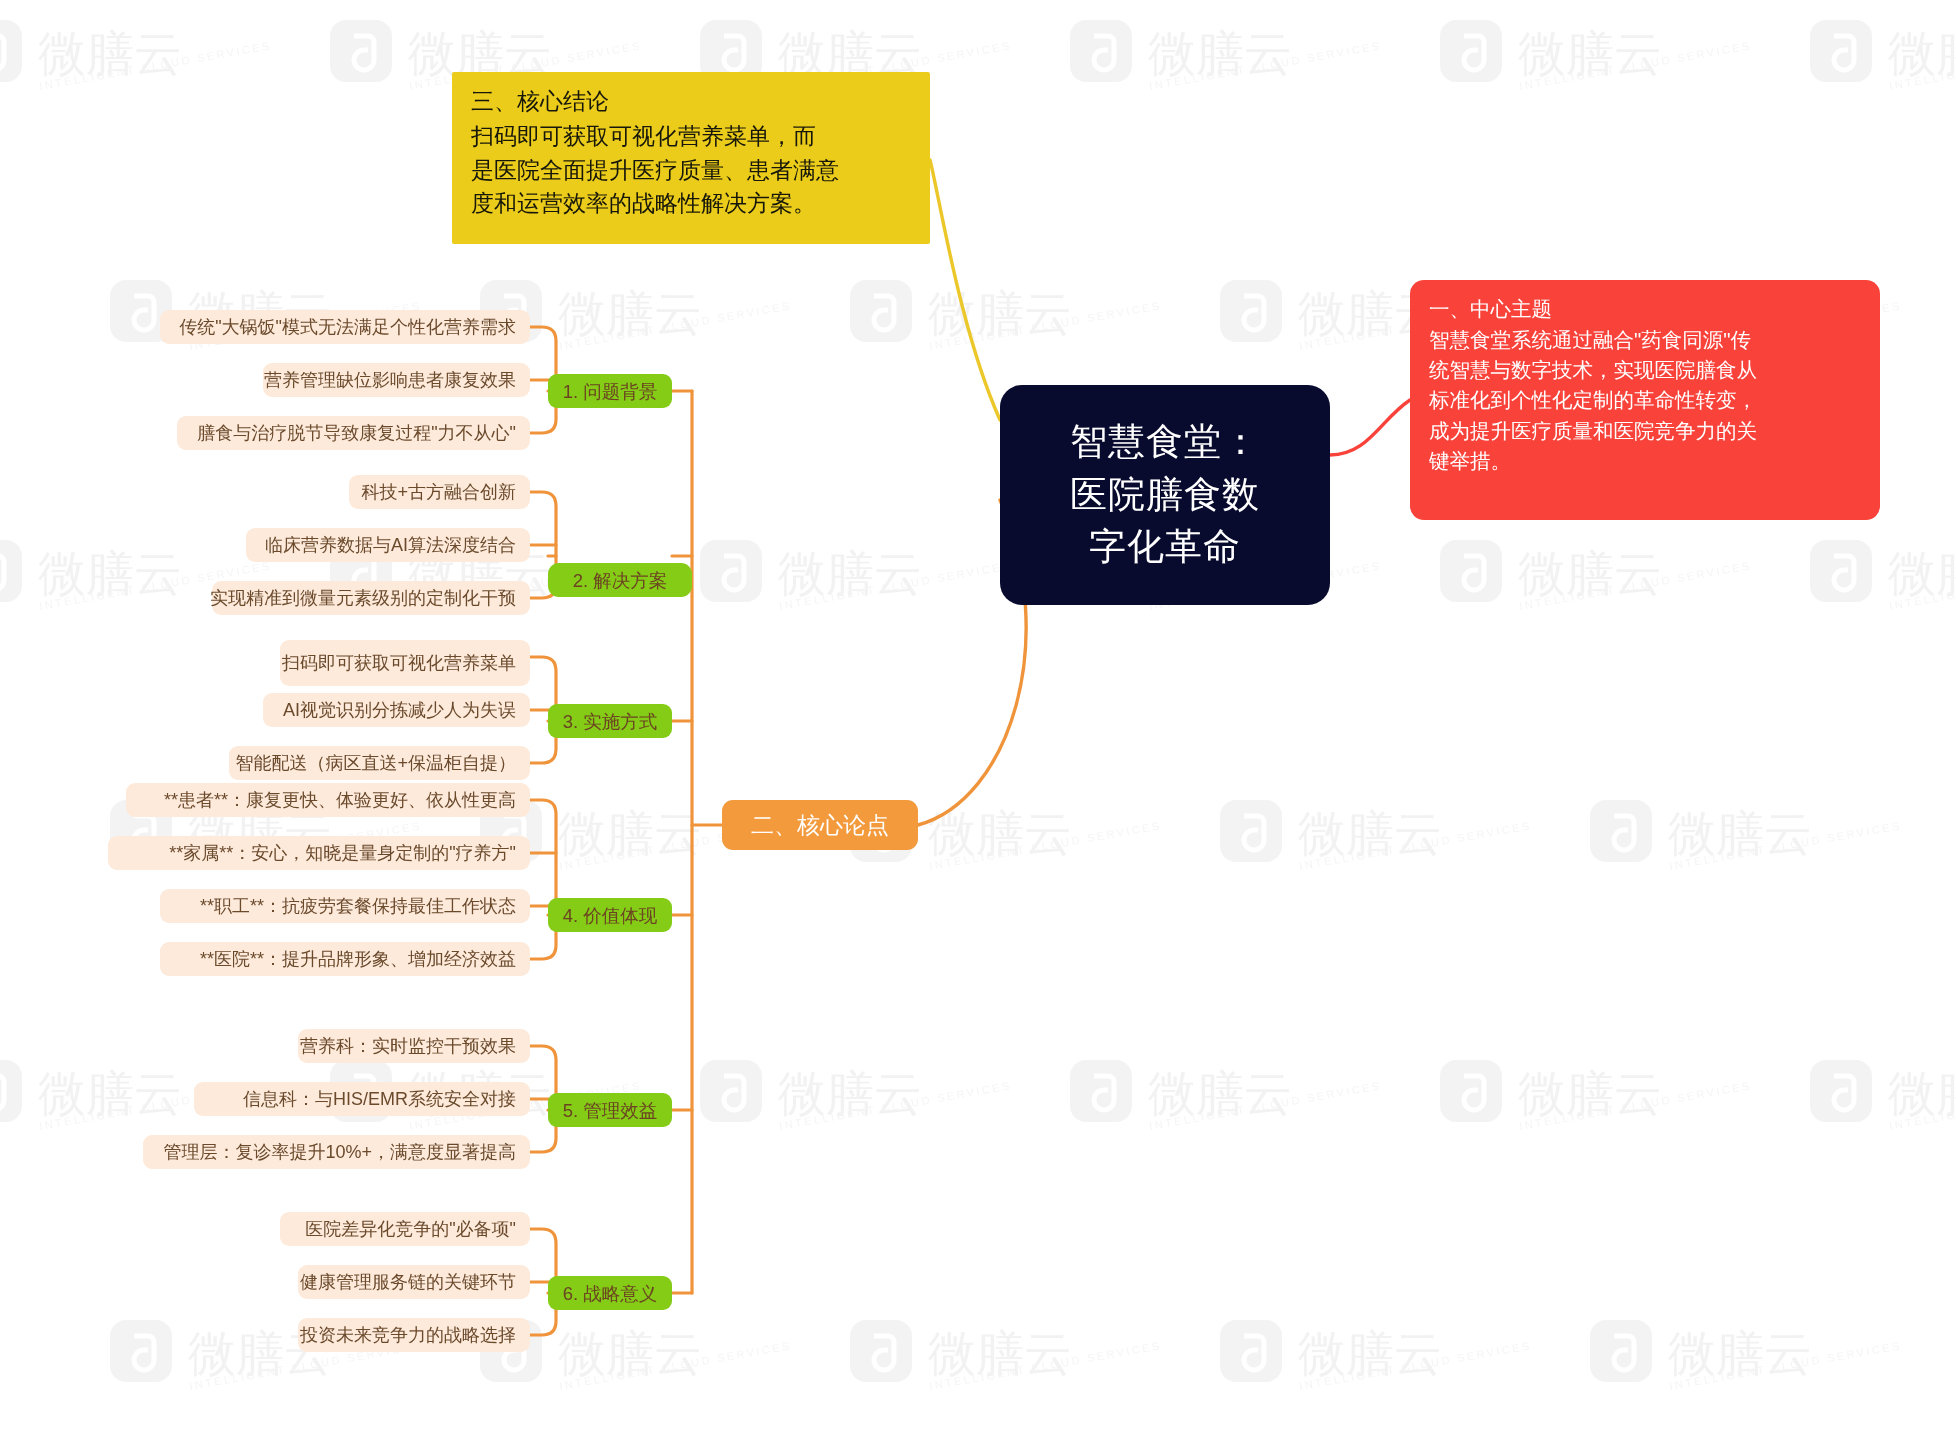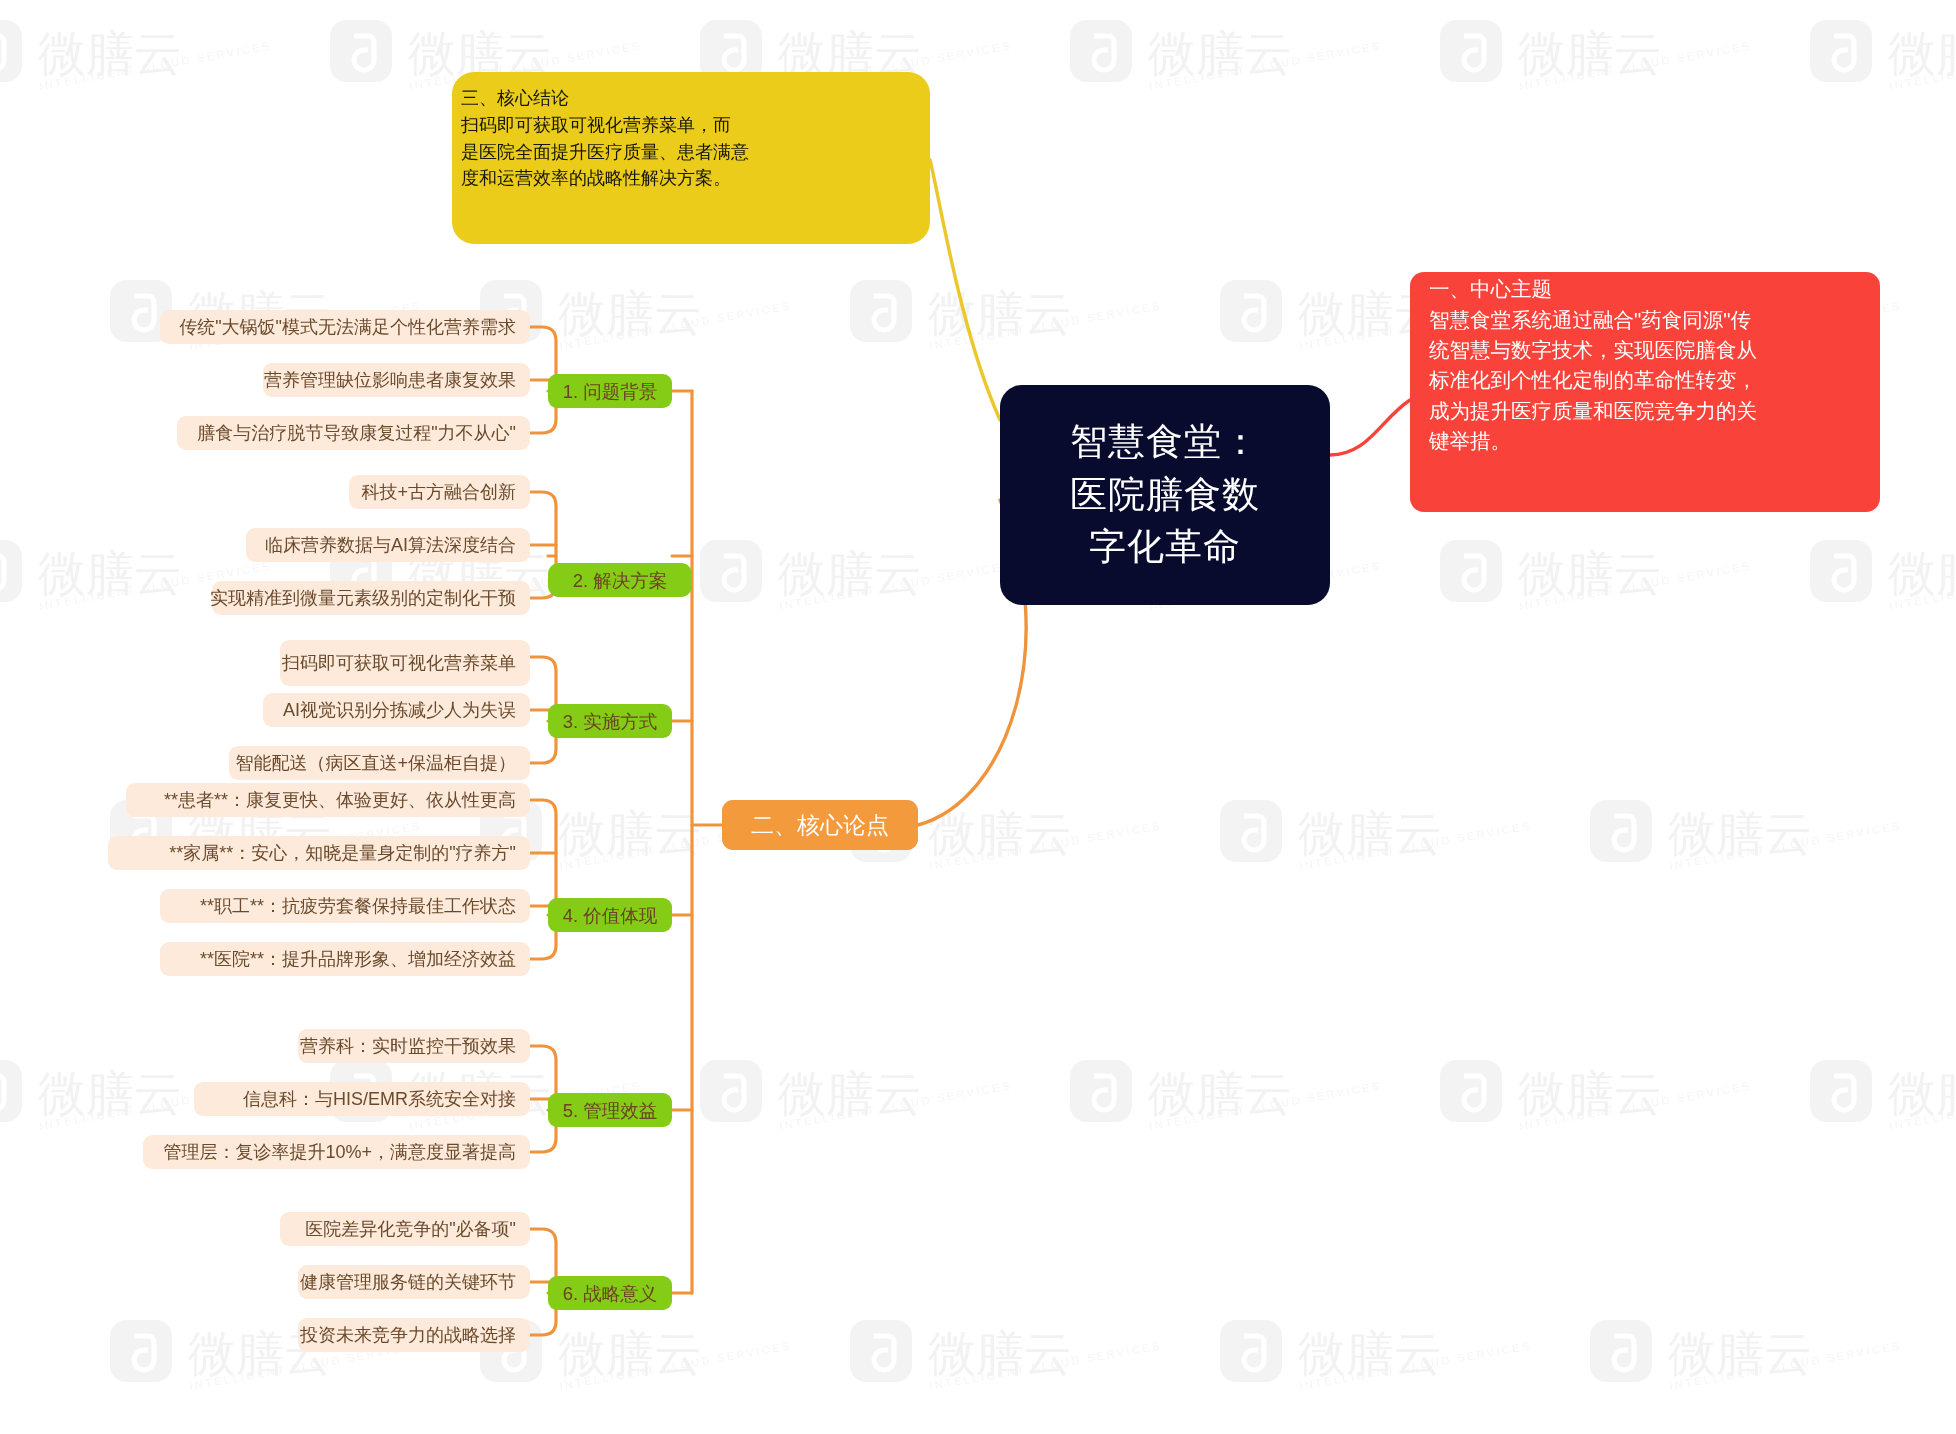--- a/index.html
+++ b/index.html
@@ -42,33 +42,34 @@
     letter-spacing: 1px;
     padding: 10px 22px;
   }
   .central div { white-space: nowrap; }
 
   
   .callout-red {
     background: #f9423a;
     color: #ffffff;
     border-radius: 14px;
-    padding: 2px 19px 16px 19px;
+    padding: 14px 19px 16px 19px;
     font-size: 20.5px;
     line-height: 1.47;
+    margin-top: 8px;
   }
   .callout-red .ttl { margin-bottom: 1px; }
 
   
   .callout-yellow {
     background: #ebcc1b;
     color: #16160a;
-    border-radius: 22px;
-    padding: 13px 19px 15px 9px;
-    font-size: 18px;
+    border-radius: 2px;
+    padding: 13px 19px 15px 19px;
+    font-size: 23px;
     line-height: 1.47;
   }
   .callout-yellow .ttl { margin-bottom: 1px; }
 
   
   .pill-orange {
     background: #f29a3c;
     color: #ffffff;
     border-radius: 11px;
     font-size: 23px;

